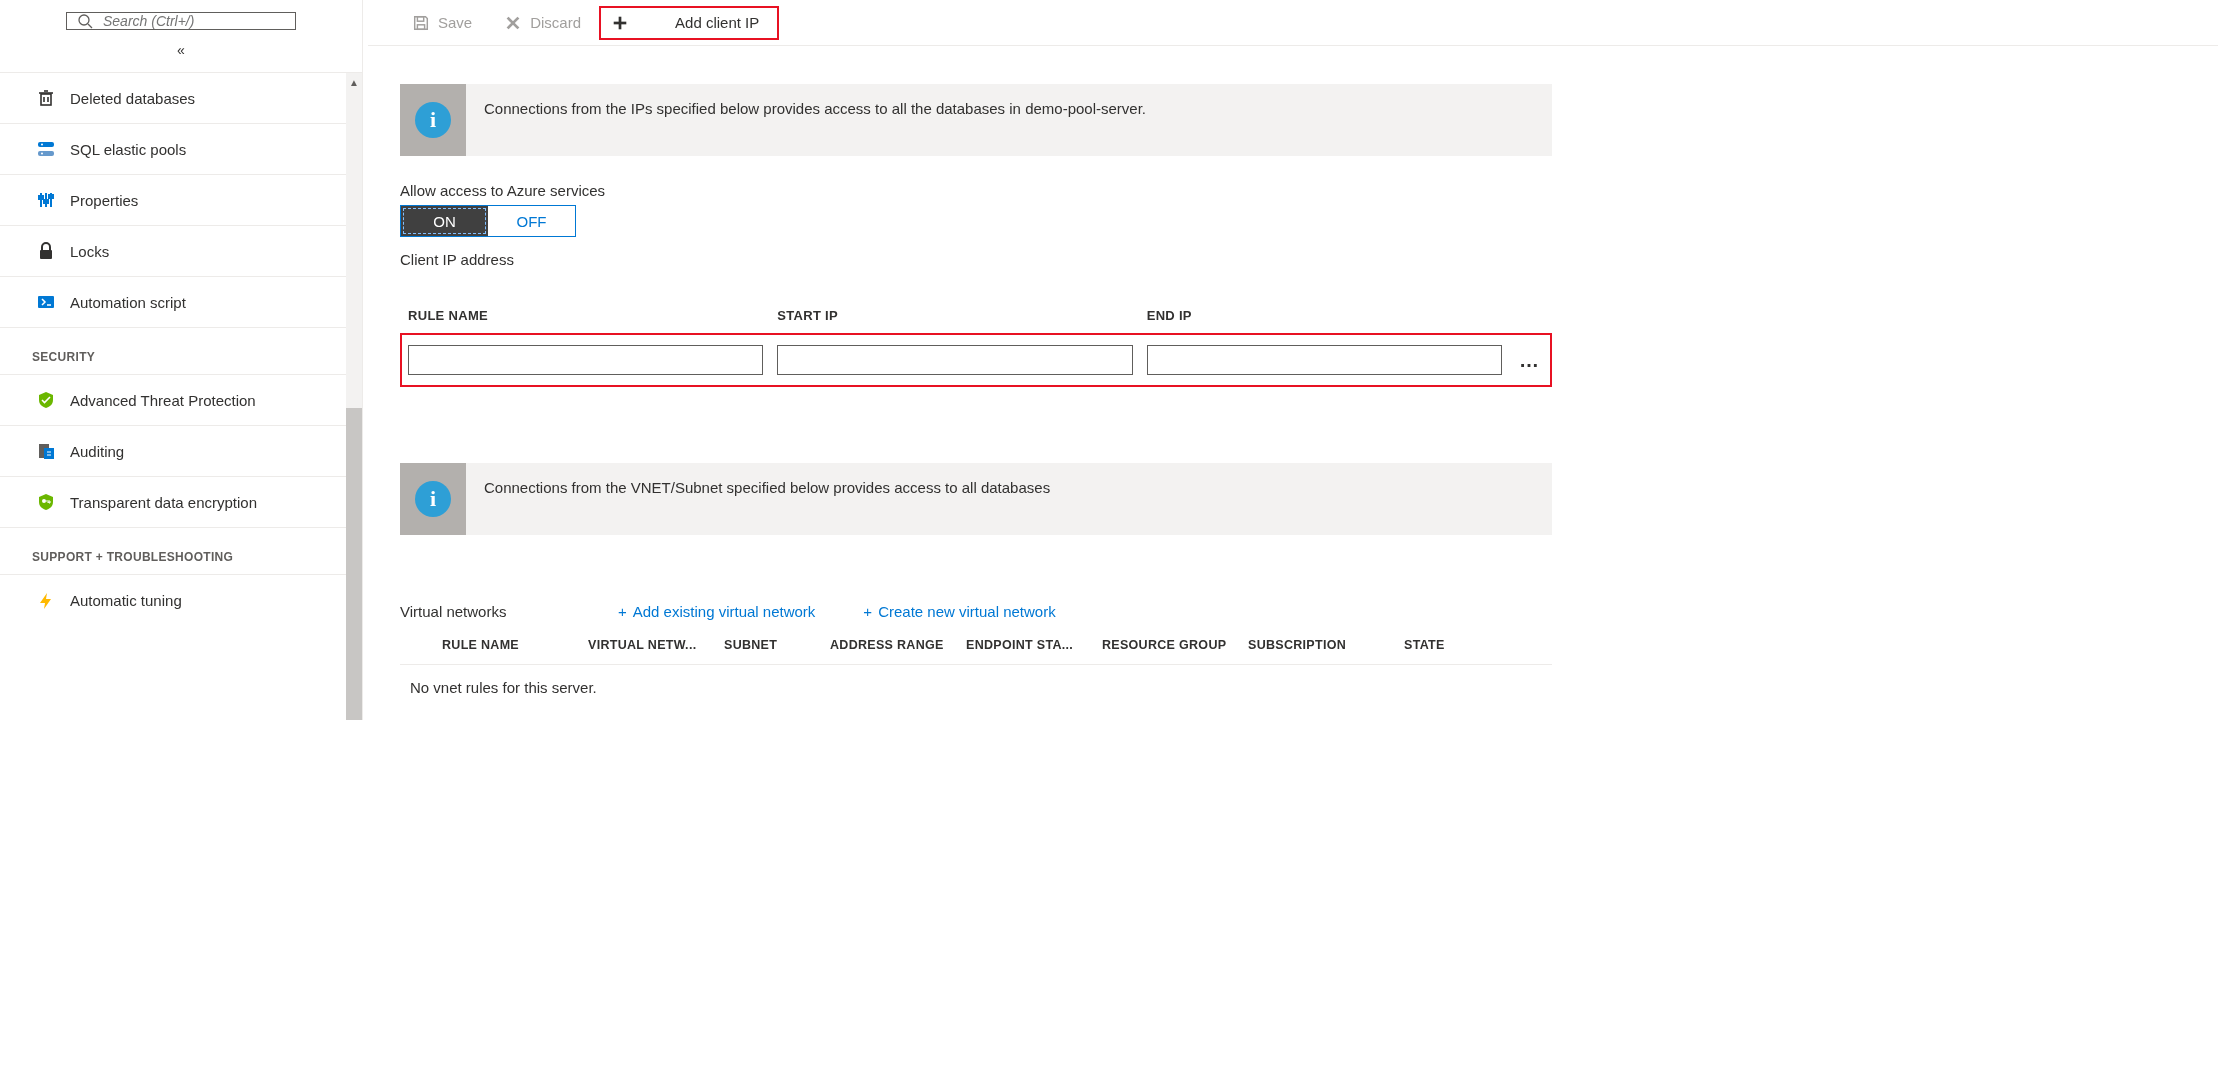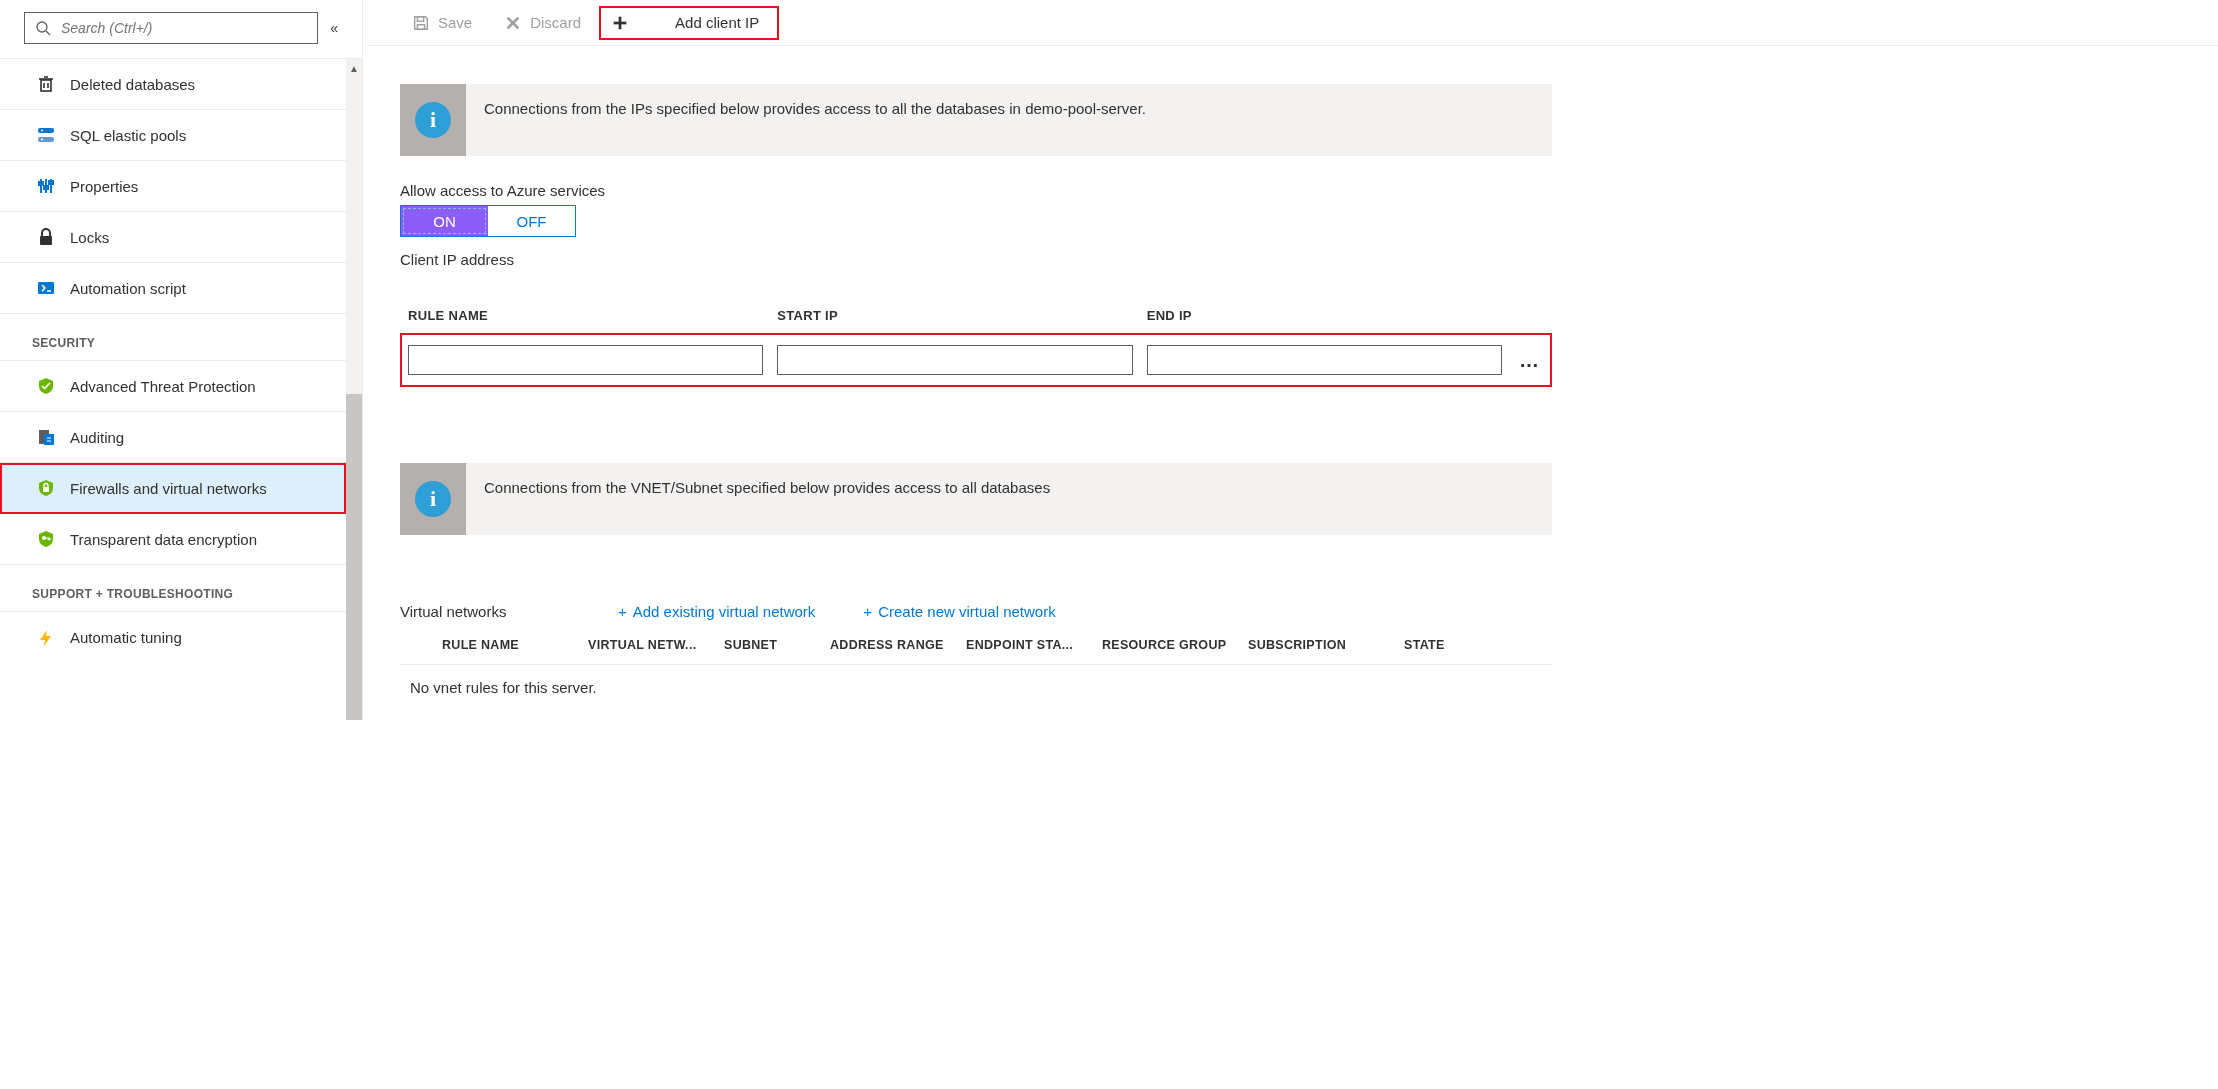--- a/index.html
+++ b/index.html
@@ -1,19 +1,19 @@
 <!DOCTYPE html>
 <html><head>
 <meta charset="utf-8">
 <style>
 * { box-sizing: border-box; margin: 0; padding: 0; font-family: "Segoe UI", Arial, sans-serif; }
 body { background: #fff; color: #323130; font-size: 14px; min-width: 2218px; }
 .layout { display: flex; }
 .sidebar-col { width: 362px; flex-shrink: 0; position: relative; }
-.search-wrap { padding: 12px 24px 8px 24px; display: flex; align-items: center; gap: 12px; }
+.search-wrap { padding: 12px 24px 8px 24px; display: flex; align-items: center; gap: 12px; flex-direction: column; }
 .search-box { flex: 1; border: 1px solid #605e5c; height: 32px; display: flex; align-items: center; padding: 0 10px; }
 .search-box svg { width: 16px; height: 16px; flex-shrink: 0; color: #605e5c; }
 .search-box input { border: none; outline: none; flex: 1; font-size: 14px; font-style: italic; color: #605e5c; padding-left: 10px; background: transparent; }
 .collapse-btn { cursor: pointer; color: #323130; font-size: 14px; }
 .sidebar-scroll { position: relative; border-top: 1px solid #edebe9; margin-top: 6px;}
 .sidebar-scrollbar { position: absolute; right: 0; top: 0; bottom: 0; width: 16px; background: #f3f2f1; }
 .sidebar-scrollbar .arrow-up { position:absolute; top:0; left:0; right:0; height:18px; display:flex; align-items:center; justify-content:center; color:#605e5c; font-size:10px; cursor:pointer;}
 .sidebar-scrollbar .thumb { position:absolute; top: 335px; left:0; right:0; height:370px; background:#c8c6c4;}
 .nav-list { margin-right:16px;}
 .nav-item { display: flex; align-items: center; height: 51px; padding: 0 10px 0 36px; border-bottom: 1px solid #edebe9; cursor: pointer; gap: 14px; font-size: 15px; color: #323130; }
@@ -33,21 +33,21 @@
 
 .content { padding: 38px 36px 10px 32px; max-width: 1220px;}
 .info-banner { display:flex; background:#f3f2f1; margin-bottom: 26px;}
 .info-icon-box { width:66px; height:72px; background:#b3b0ad; display:flex; align-items:center; justify-content:center;}
 .info-icon-box .circle{ width:36px; height:36px; border-radius:50%; background:#2e9fd6; color:#fff; display:flex; align-items:center; justify-content:center; font-family: Georgia, serif; font-size:22px; font-weight:bold;}
 .info-text { padding: 14px 18px; font-size:15px; color:#323130; line-height:1.4;}
 
 .section-label{ font-size:15px; color:#323130; margin-bottom:6px;}
 .toggle { display:flex; border:1px solid #0078d4; width:176px; height:32px; margin-bottom:14px;}
 .toggle-opt { flex:1; display:flex; align-items:center; justify-content:center; font-size:15px; cursor:pointer;}
-.toggle-opt.on { background:#8b5cf6; color:#fff; outline:1px dashed #80bfff; outline-offset:-3px;}
+.toggle-opt.on { background:#404040; color:#fff; outline:1px dashed #80bfff; outline-offset:-3px;}
 .toggle-opt.off { color:#0078d4; background:#fff;}
 
 .client-ip-label{font-size:15px; margin-bottom:40px; display:block;}
 
 .fw-table-head { display:flex; padding:0 8px 10px 8px; gap:14px;}
 .fw-table-head div{ flex:1; font-size:13px; font-weight:600; letter-spacing:0.3px;}
 .fw-row-wrap { border:2px solid #e81123; padding:10px 6px; display:flex; align-items:center; gap:14px;}
 .fw-row-wrap input{ flex:1; height:30px; border:1px solid #605e5c; padding:0 8px; font-size:14px;}
 .ellipsis-btn{ width:28px; text-align:center; font-size:20px; letter-spacing:2px; cursor:pointer; color:#323130; font-weight:bold;}
 
@@ -152,30 +152,20 @@
         <div class="nav-item">
           <span class="icon">
               <svg viewBox="0 0 20 20">
                 <rect x="3" y="3" width="10" height="14" fill="#605e5c"></rect>
                 <rect x="8" y="7" width="10" height="11" fill="#0078d4"></rect>
                 <line x1="11" y1="11" x2="15" y2="11" stroke="#fff"></line>
                 <line x1="11" y1="14" x2="15" y2="14" stroke="#fff"></line>
               </svg>
             </span>
           <span>Auditing</span>
-        </div>
-        <div class="nav-item selected highlight-red">
-          <span class="icon">
-              <svg viewBox="0 0 20 20">
-                <path d="M10 2 l7 3 v5 c0 5 -4 7 -7 8 c-3 -1 -7 -3 -7 -8 V5 z" fill="#6bb700"></path>
-                <rect x="7" y="9" width="6" height="5" fill="#fff"></rect>
-                <path d="M8 9 V7.5 a2 2 0 0 1 4 0 V9" fill="none" stroke="#fff" stroke-width="1.4"></path>
-              </svg>
-            </span>
-          <span>Firewalls and virtual networks</span>
         </div>
         <div class="nav-item">
           <span class="icon">
               <svg viewBox="0 0 20 20">
                 <path d="M10 2 l7 3 v5 c0 5 -4 7 -7 8 c-3 -1 -7 -3 -7 -8 V5 z" fill="#6bb700"></path>
                 <circle cx="8" cy="9" r="2" fill="#fff"></circle>
                 <path d="M10 9 h4 v2 h-1 v-1 h-1 v1" stroke="#fff" fill="none"></path>
               </svg>
             </span>
           <span>Transparent data encryption</span>

